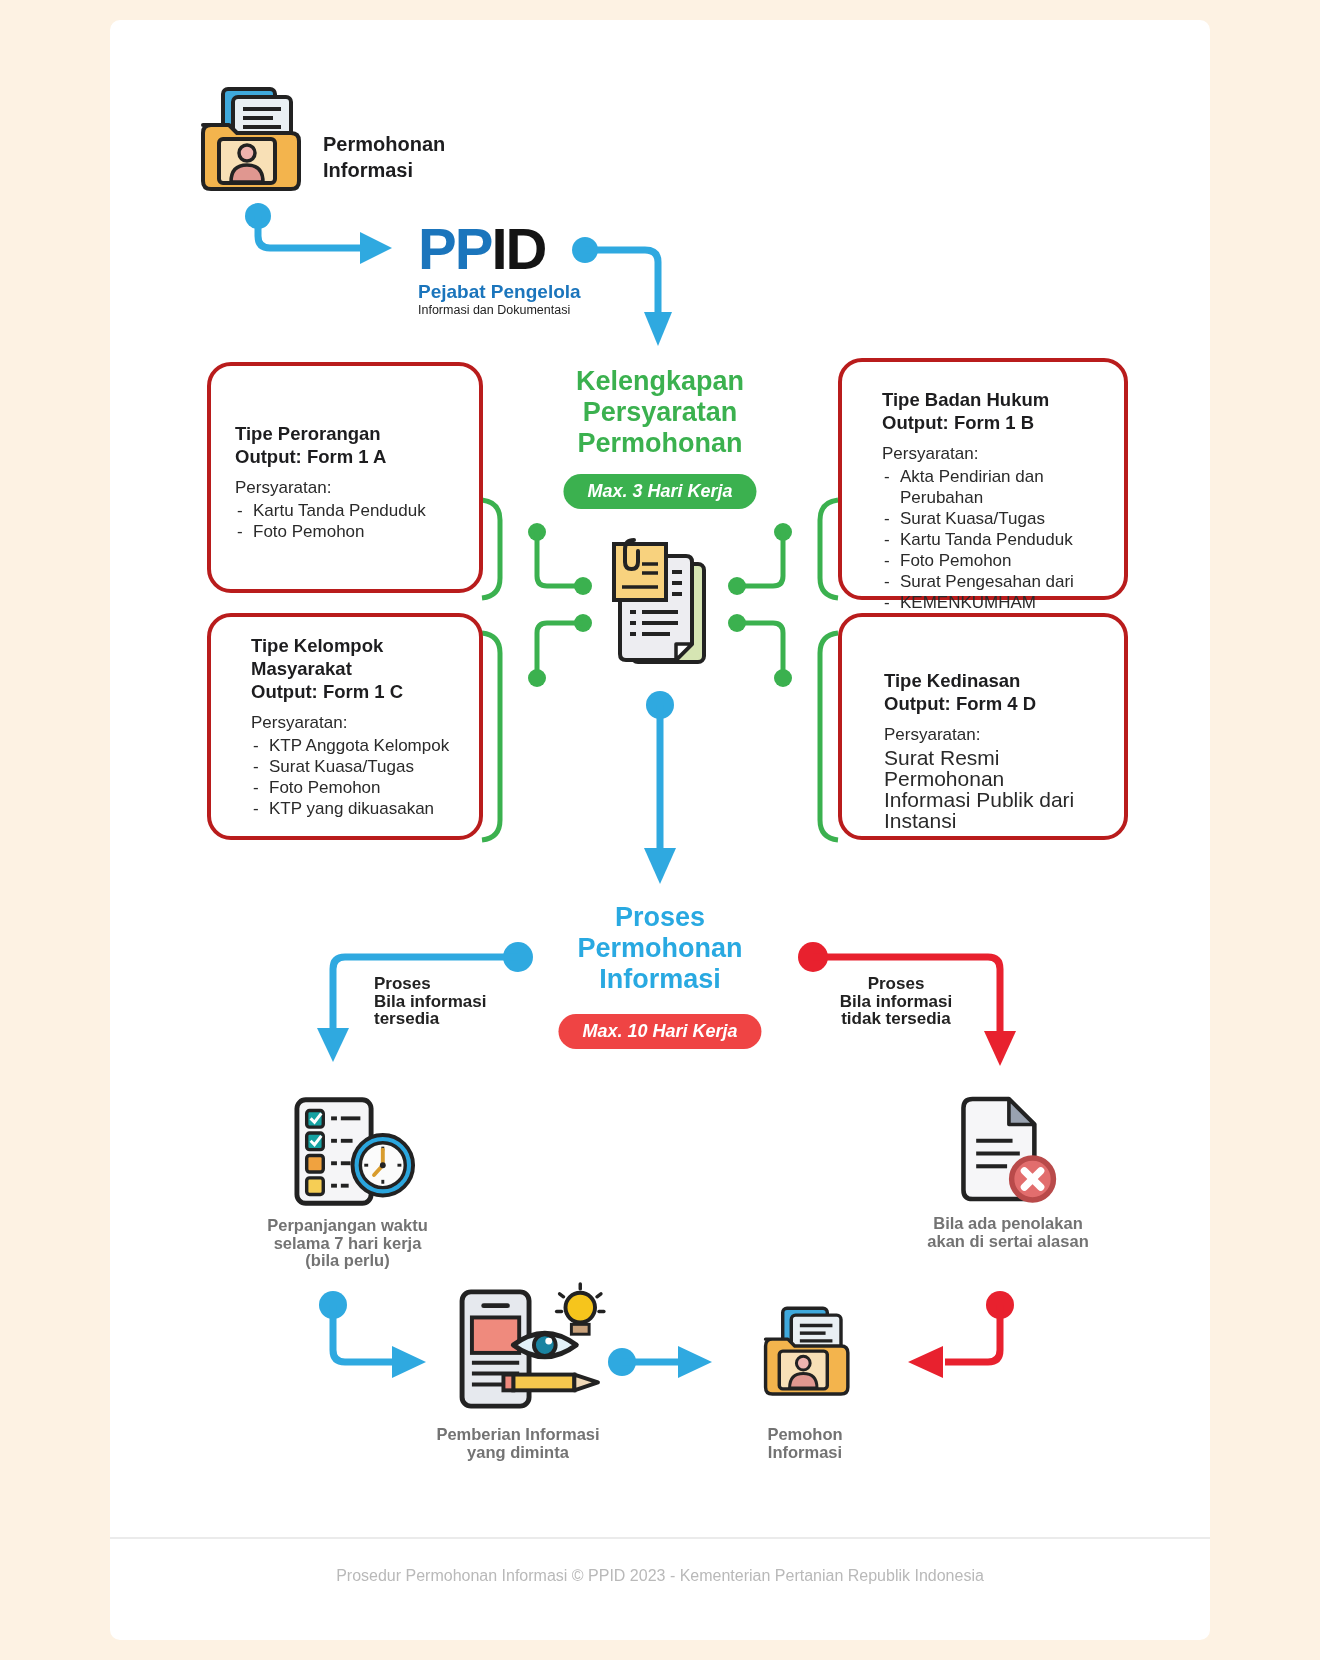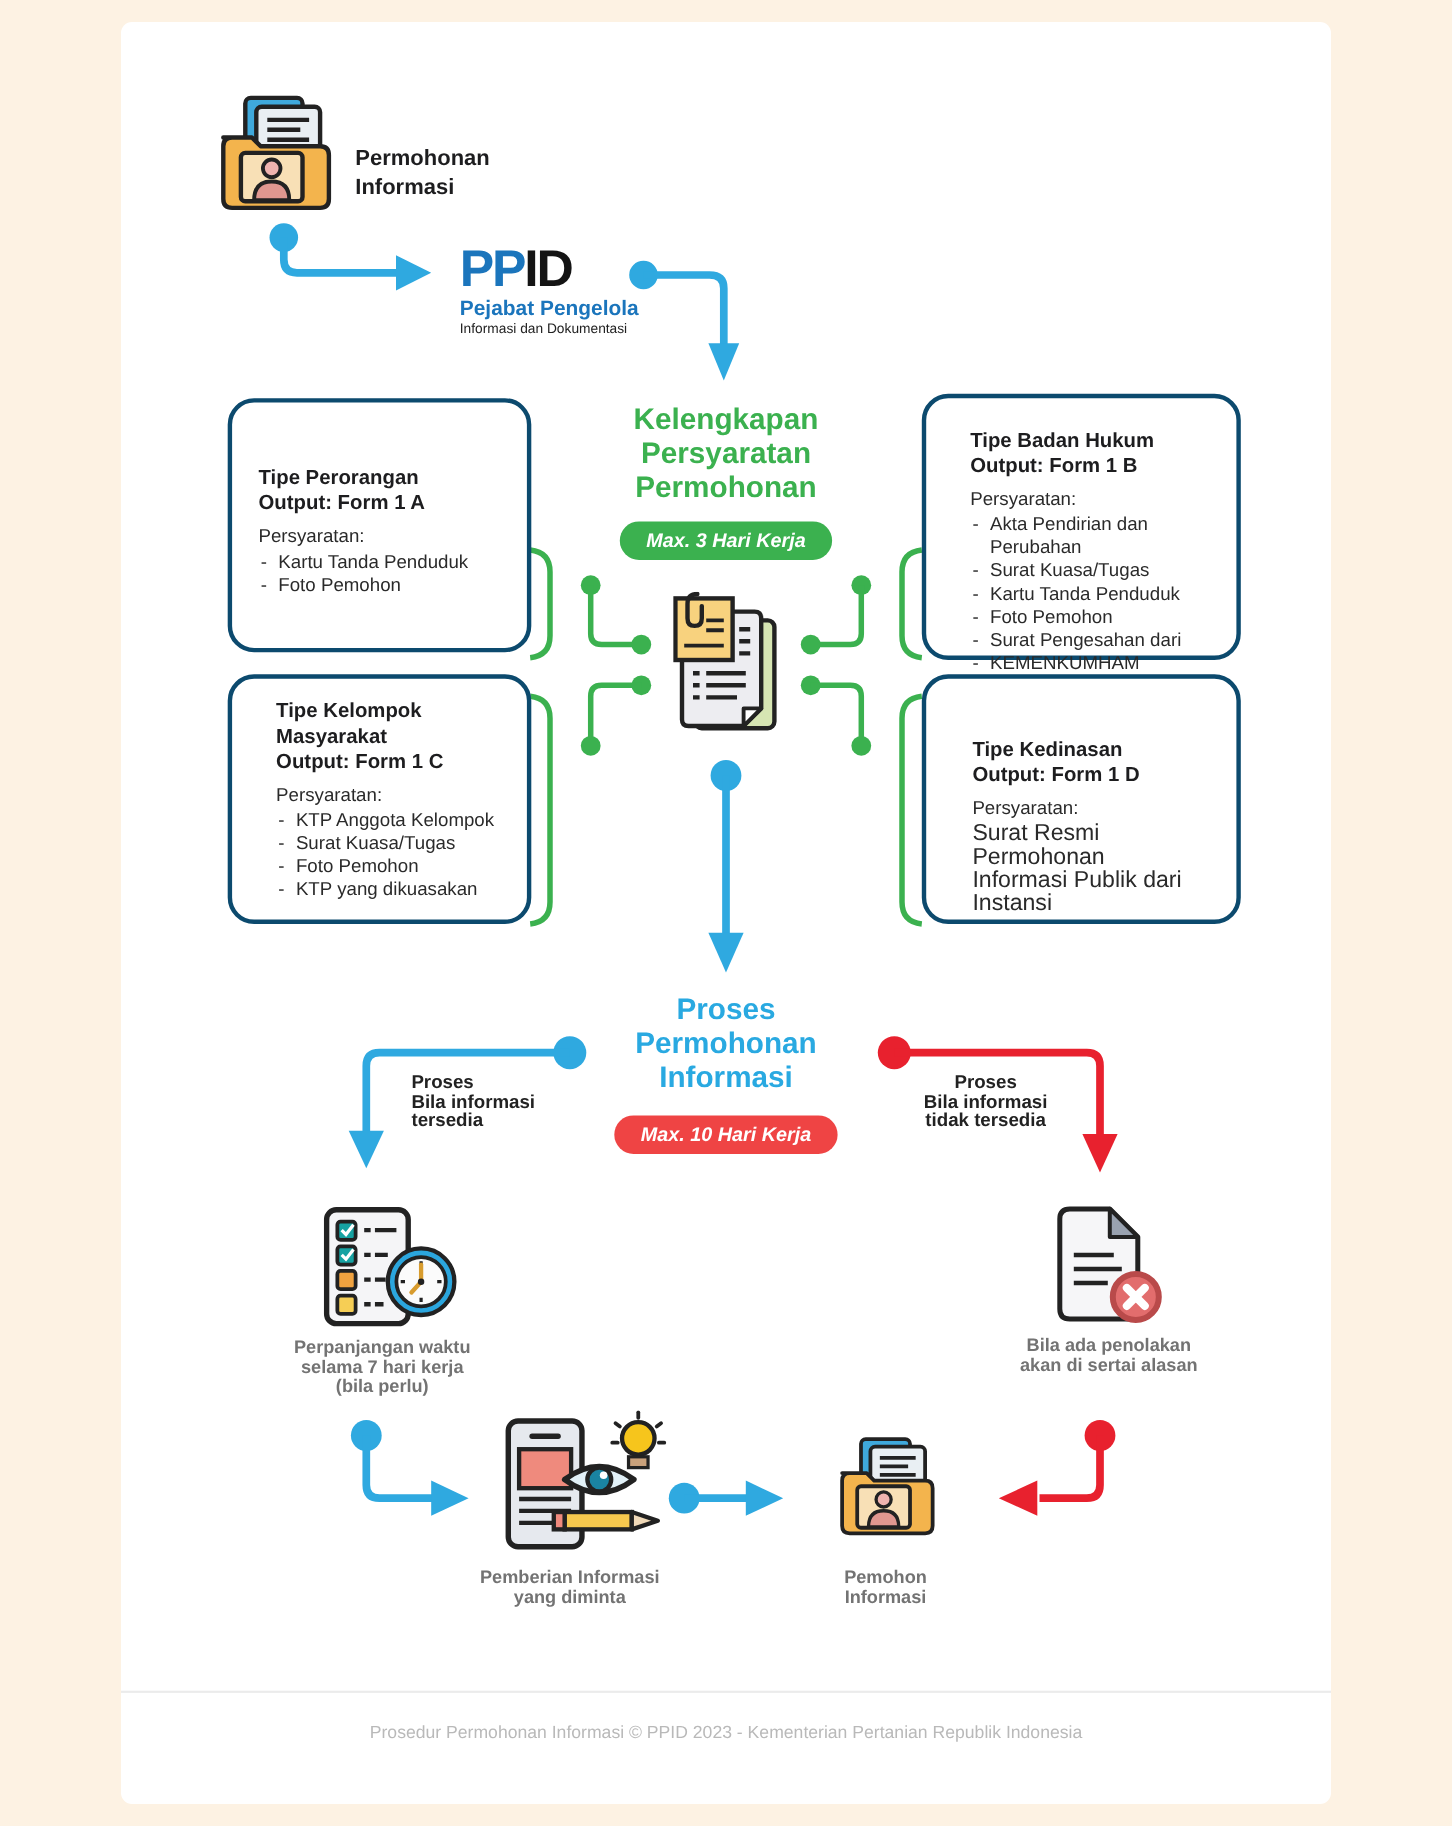--- a/index.html
+++ b/index.html
@@ -16,40 +16,40 @@
     background:#ffffff;border-radius:10px;
   }
   .abs{position:absolute;}
   .pre{white-space:pre-line;}
   #connector-layer{position:absolute;left:0;top:0;width:1320px;height:1660px;z-index:2;pointer-events:none;}
   .content{position:absolute;left:0;top:0;width:1320px;height:1660px;z-index:3;}
 
   .start-label{left:323px;top:131px;font-size:20px;font-weight:bold;line-height:1.3;color:#1d1d1f;}
 
   .ppid-logo{left:418px;top:220px;line-height:1;}
-  .ppid-word{font-size:47px;font-weight:800;letter-spacing:-2px;}
+  .ppid-word{font-size:58px;font-weight:800;letter-spacing:-2px;}
   .ppid-pp{color:#1b75bc;}
   .ppid-id{color:#141414;}
   .ppid-sub1{color:#1b75bc;font-weight:bold;font-size:19px;margin-top:4px;}
   .ppid-sub2{color:#222;font-size:12.5px;margin-top:3px;}
 
   .stage-title{width:300px;text-align:center;font-weight:bold;font-size:27px;line-height:31px;}
   #stage1-title{left:510px;top:366px;color:#3bb14f;}
   #stage2-title{left:510px;top:902px;color:#29a9e1;}
 
   .badge{
     left:660px;transform:translateX(-50%);
     color:#fff;font-weight:bold;font-size:18px;
     padding:7px 24px;border-radius:22px;white-space:nowrap;font-style:italic;
   }
   #stage1-badge{top:474px;background:#3bb14f;}
   #stage2-badge{top:1014px;background:#ef4444;text-align:right;}
 
   .req-box{
-    border:4px solid #0c4a6e;border-radius:24px;background:#fff;
+    border:4px solid #b91c1c;border-radius:24px;background:#fff;
     box-sizing:border-box;
   }
   #box-a{left:207px;top:362px;width:276px;height:231px;padding:56px 18px 0 24px;}
   #box-b{left:838px;top:358px;width:290px;height:242px;padding:26px 8px 0 40px;}
   #box-c{left:207px;top:613px;width:276px;height:227px;padding:17px 18px 0 40px;}
   #box-d{left:838px;top:613px;width:290px;height:227px;padding:52px 10px 0 42px;}
   .box-title{font-weight:bold;font-size:18.5px;line-height:23px;color:#1d1d1f;}
   .box-reqs{margin-top:9px;font-size:17px;line-height:21px;color:#2a2a2a;}
   .req-list{list-style:none;margin:2px 0 0 0;padding:0;}
   .req-list li{padding-left:18px;position:relative;}
@@ -208,21 +208,21 @@
       <ul class="req-list">
           <li>KTP Anggota Kelompok</li>
           <li>Surat Kuasa/Tugas</li>
           <li>Foto Pemohon</li>
           <li>KTP yang dikuasakan</li>
         </ul>
     </div>
   </div>
   <div id="box-d" class="abs req-box">
     <div class="box-title pre">Tipe Kedinasan
-Output: Form 1 D</div>
+Output: Form 4 D</div>
     <div class="box-reqs">
       <div>Persyaratan:</div>
       <div class="box-body pre">Surat Resmi Permohonan
 Informasi Publik dari
 Instansi</div>
     </div>
   </div>
 
   <div class="abs" style="left:612px;top:538px;width:100px;height:130px;">
     <svg viewBox="0 0 100 130" width="100" height="130">

